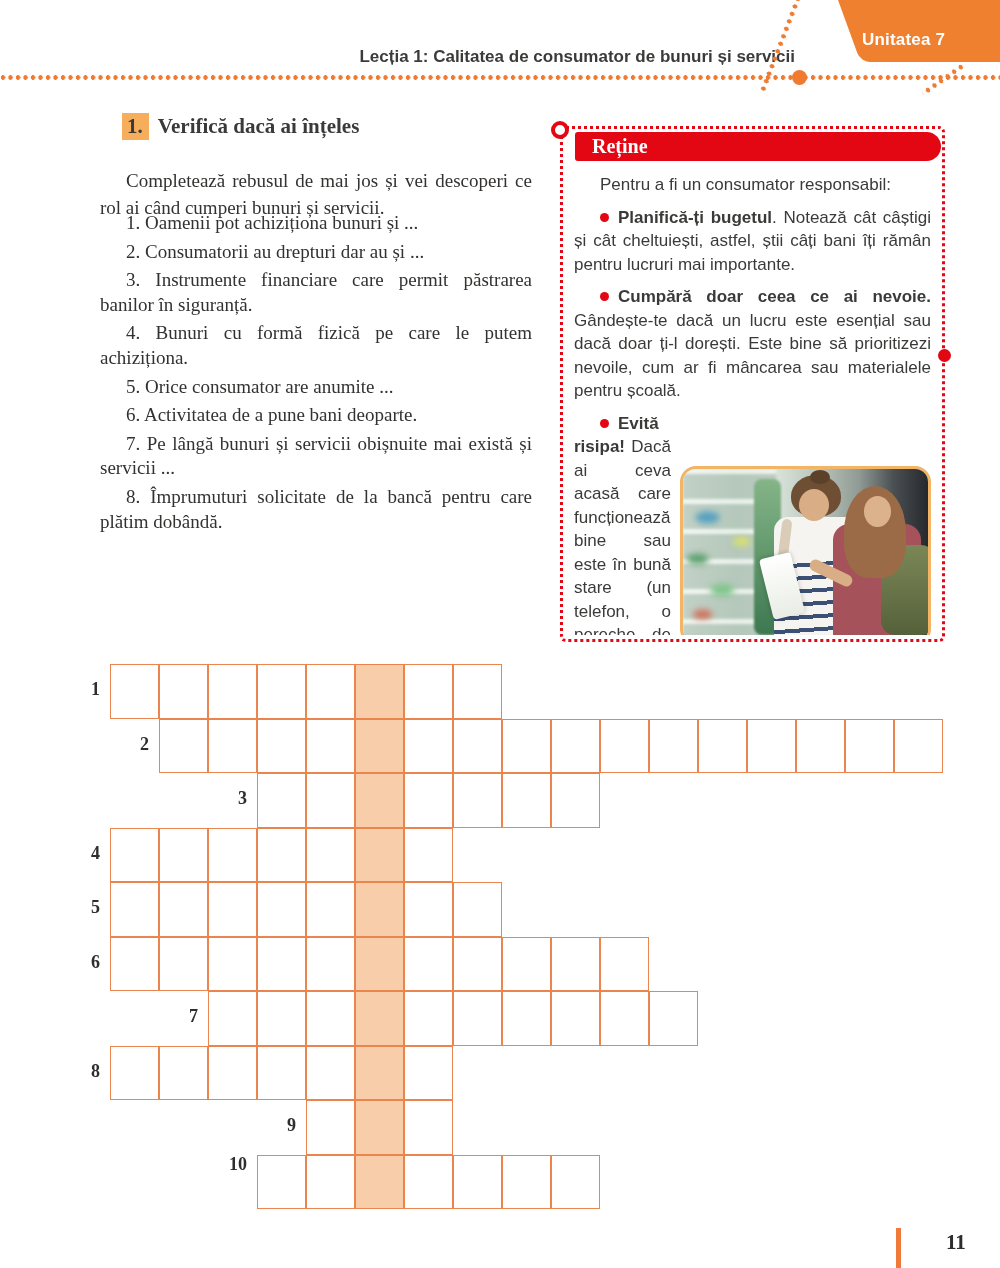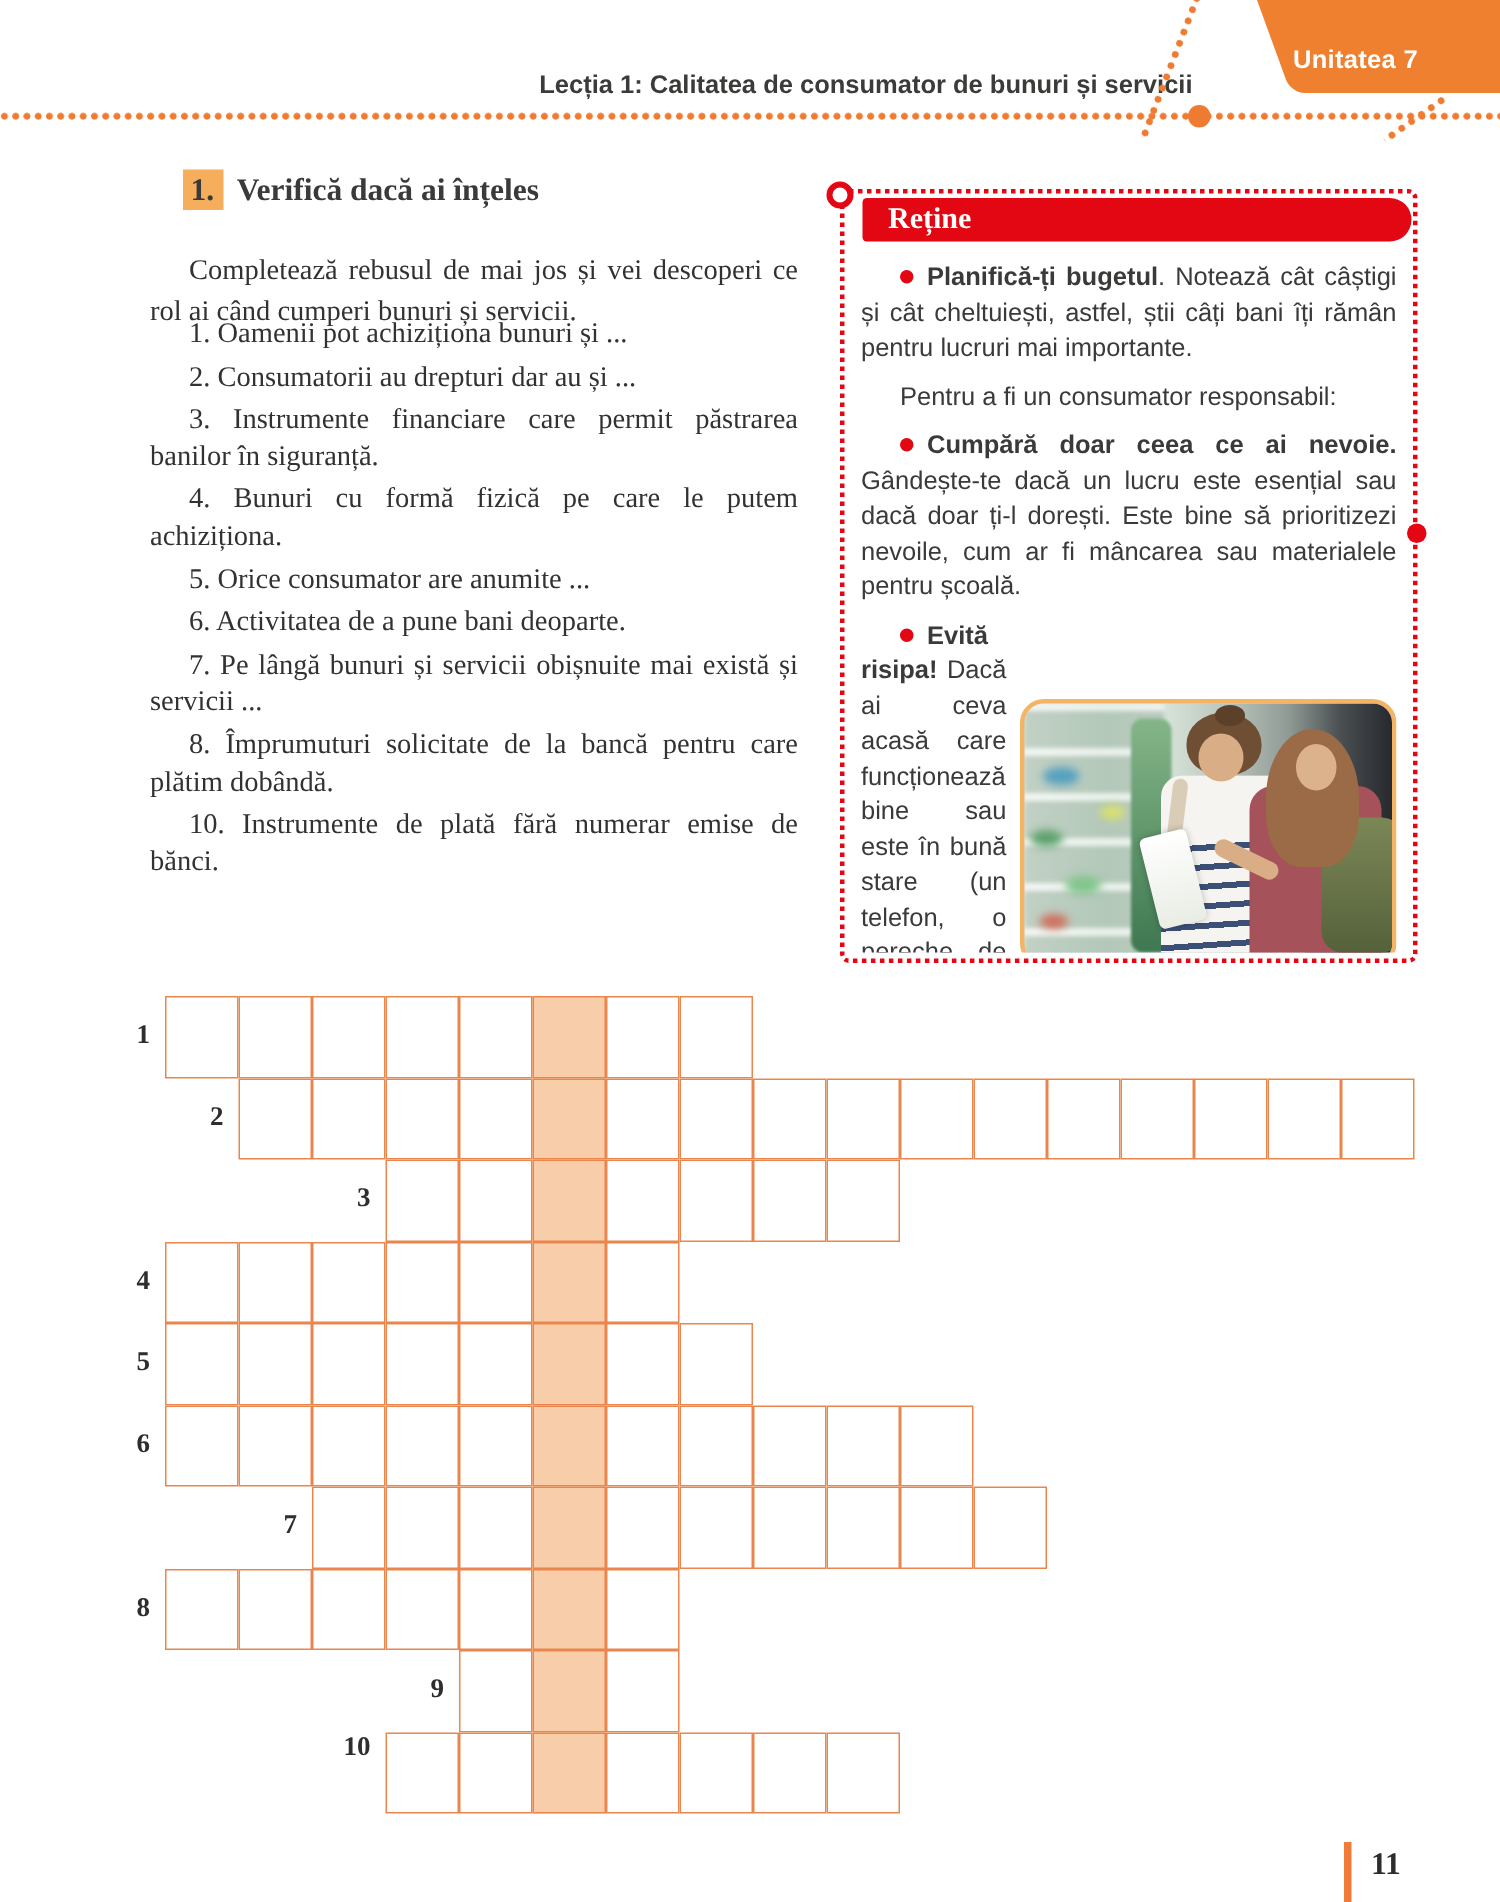--- a/index.html
+++ b/index.html
@@ -134,21 +134,21 @@
   
   .crossword { position:absolute; top:0; left:0; width:1000px; height:1268px; }
   .cw-cell { position:absolute; box-sizing:border-box;
     border:1.5px solid #e9854d; background:#ffffff; }
   .cw-cell.hl { background:#f8cda9; }
   .cw-num { position:absolute; width:44px; text-align:right;
     font-weight:bold; font-size:18px; color:#2f2e2d; }
 
   
   .page-bar { position:absolute; left:896px; top:1228px; width:5px; height:40px; background:#f07a3a; }
-  .page-num { position:absolute; left:914px; top:1230px; font-weight:bold; font-size:21px; color:#2e2d2c; }
+  .page-num { position:absolute; left:946px; top:1230px; font-weight:bold; font-size:21px; color:#2e2d2c; }
 </style>
 </head>
 <body>
 
 <div class="page">
 
   <div class="unit-tab"></div>
   <div class="unit-tab-label" style="position:absolute; top:30px; left:862px; transform:skewX(0);">Unitatea 7</div>
   <div class="header-title">Lecția 1: Calitatea de consumator de bunuri și servicii</div>
   <div class="diag-dots"></div>
@@ -162,30 +162,29 @@
 
   <div class="clues">
     <p><span>1.</span> <span>Oamenii pot achiziționa bunuri și ...</span></p>
     <p><span>2.</span> <span>Consumatorii au drepturi dar au și ...</span></p>
     <p><span>3.</span> <span>Instrumente financiare care permit păstrarea banilor în siguranță.</span></p>
     <p><span>4.</span> <span>Bunuri cu formă fizică pe care le putem achiziționa.</span></p>
     <p><span>5.</span> <span>Orice consumator are anumite ...</span></p>
     <p><span>6.</span> <span>Activitatea de a pune bani deoparte.</span></p>
     <p><span>7.</span> <span>Pe lângă bunuri și servicii obișnuite mai există și servicii ...</span></p>
     <p><span>8.</span> <span>Împrumuturi solicitate de la bancă pentru care plătim dobândă.</span></p>
-    <p><span>10.</span> <span>Instrumente de plată fără numerar emise de bănci.</span></p>
   </div>
 
   <div class="retine">
     <div class="retine-ring"></div>
     <div class="retine-dot-right"></div>
     <div class="retine-bar"><span class="retine-bar-label">Reține</span></div>
     <div class="retine-content">
+      <p>Pentru a fi un consumator responsabil:</p>
       <p><span class="bullet"></span><b>Planifică-ți bugetul</b><span>. Notează cât câștigi și cât cheltuiești, astfel, știi câți bani îți rămân pentru lucruri mai importante.</span></p>
-      <p>Pentru a fi un consumator responsabil:</p>
       <p><span class="bullet"></span><b>Cumpără doar ceea ce ai nevoie.</b><span> Gândește-te dacă un lucru este esențial sau dacă doar ți-l dorești. Este bine să prioritizezi nevoile, cum ar fi mâncarea sau materialele pentru școală.</span></p>
       <p><span class="photo-float">
             <span class="ph-bg"></span>
             <span class="ph-shelves"></span>
             <span class="ph-blobs"></span>
             <span class="ph-pillar"></span>
             <span class="g1-body"></span>
             <span class="g1-strap"></span>
             <span class="g1-hair"></span>
             <span class="g1-bun"></span>

